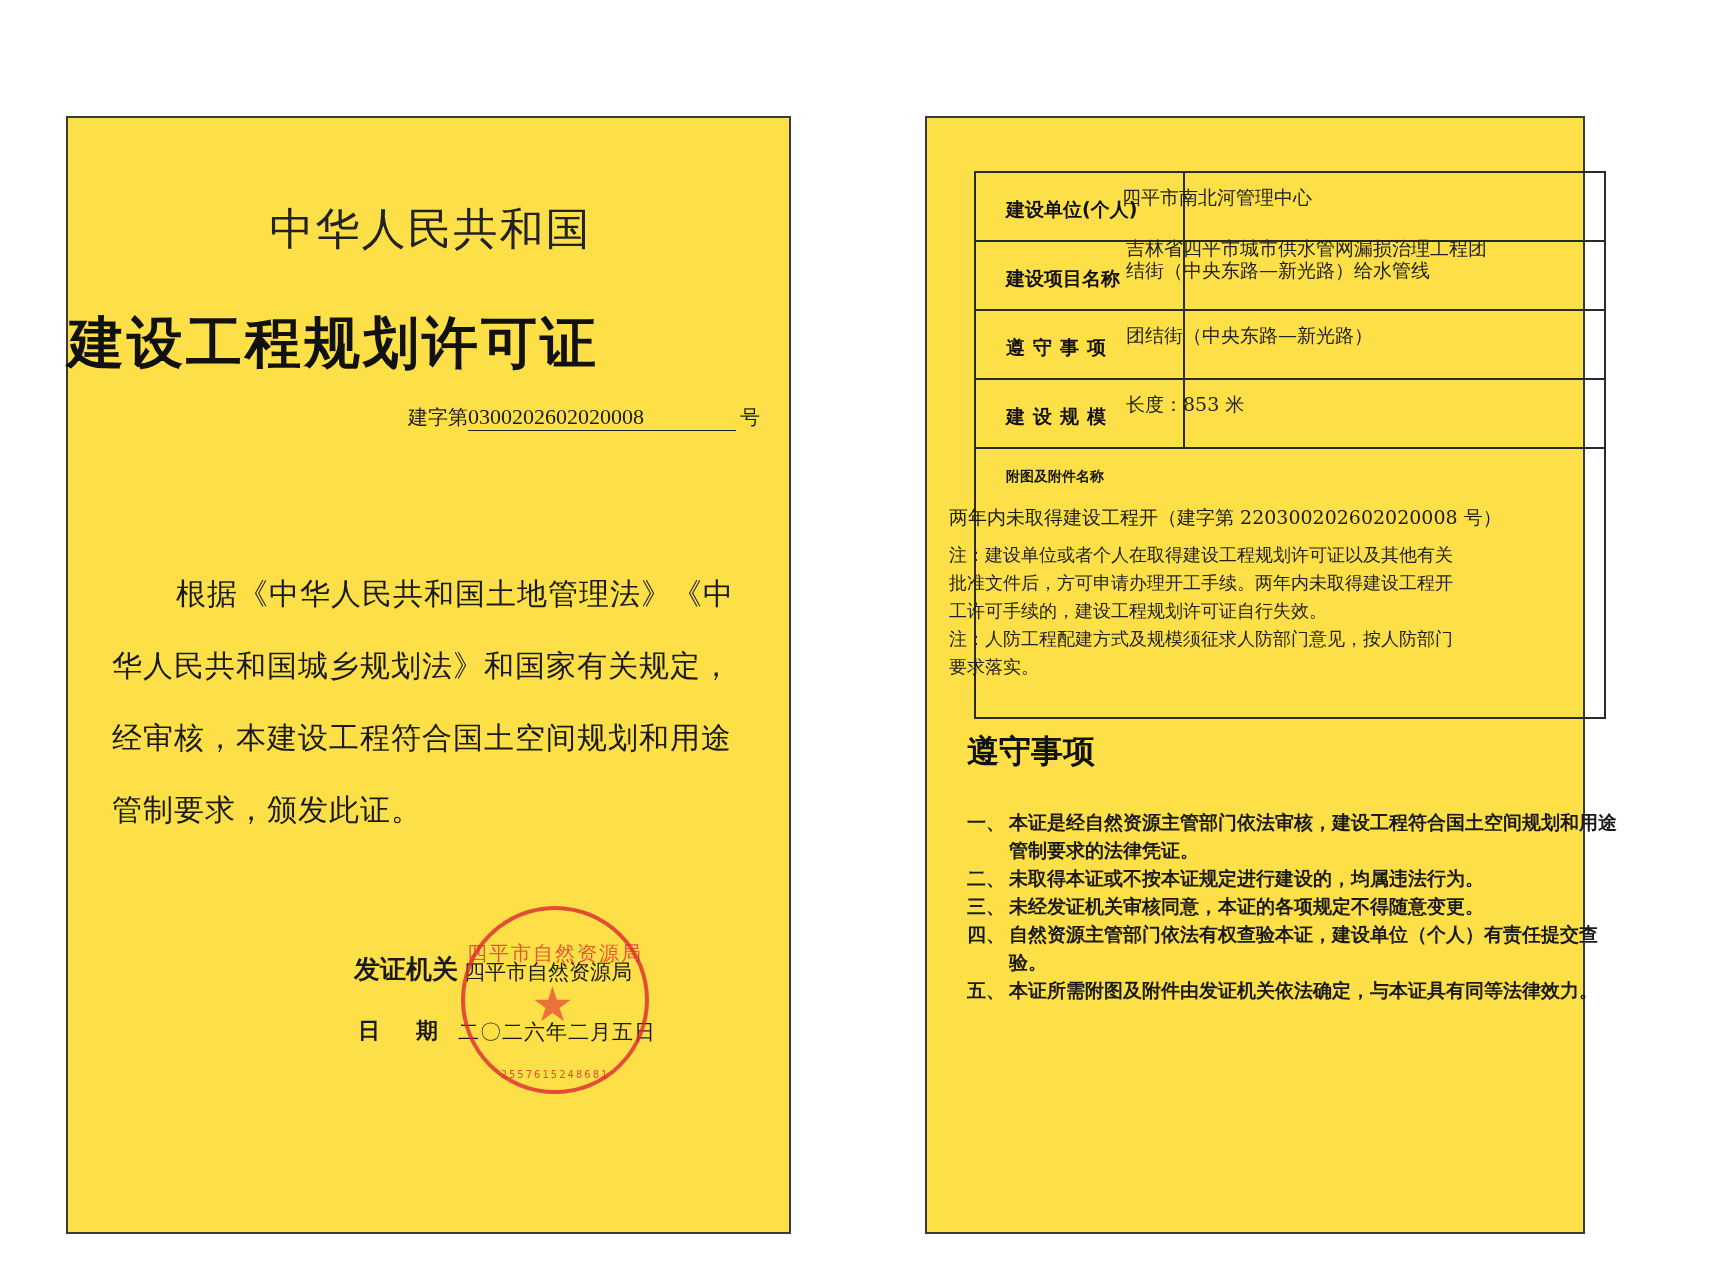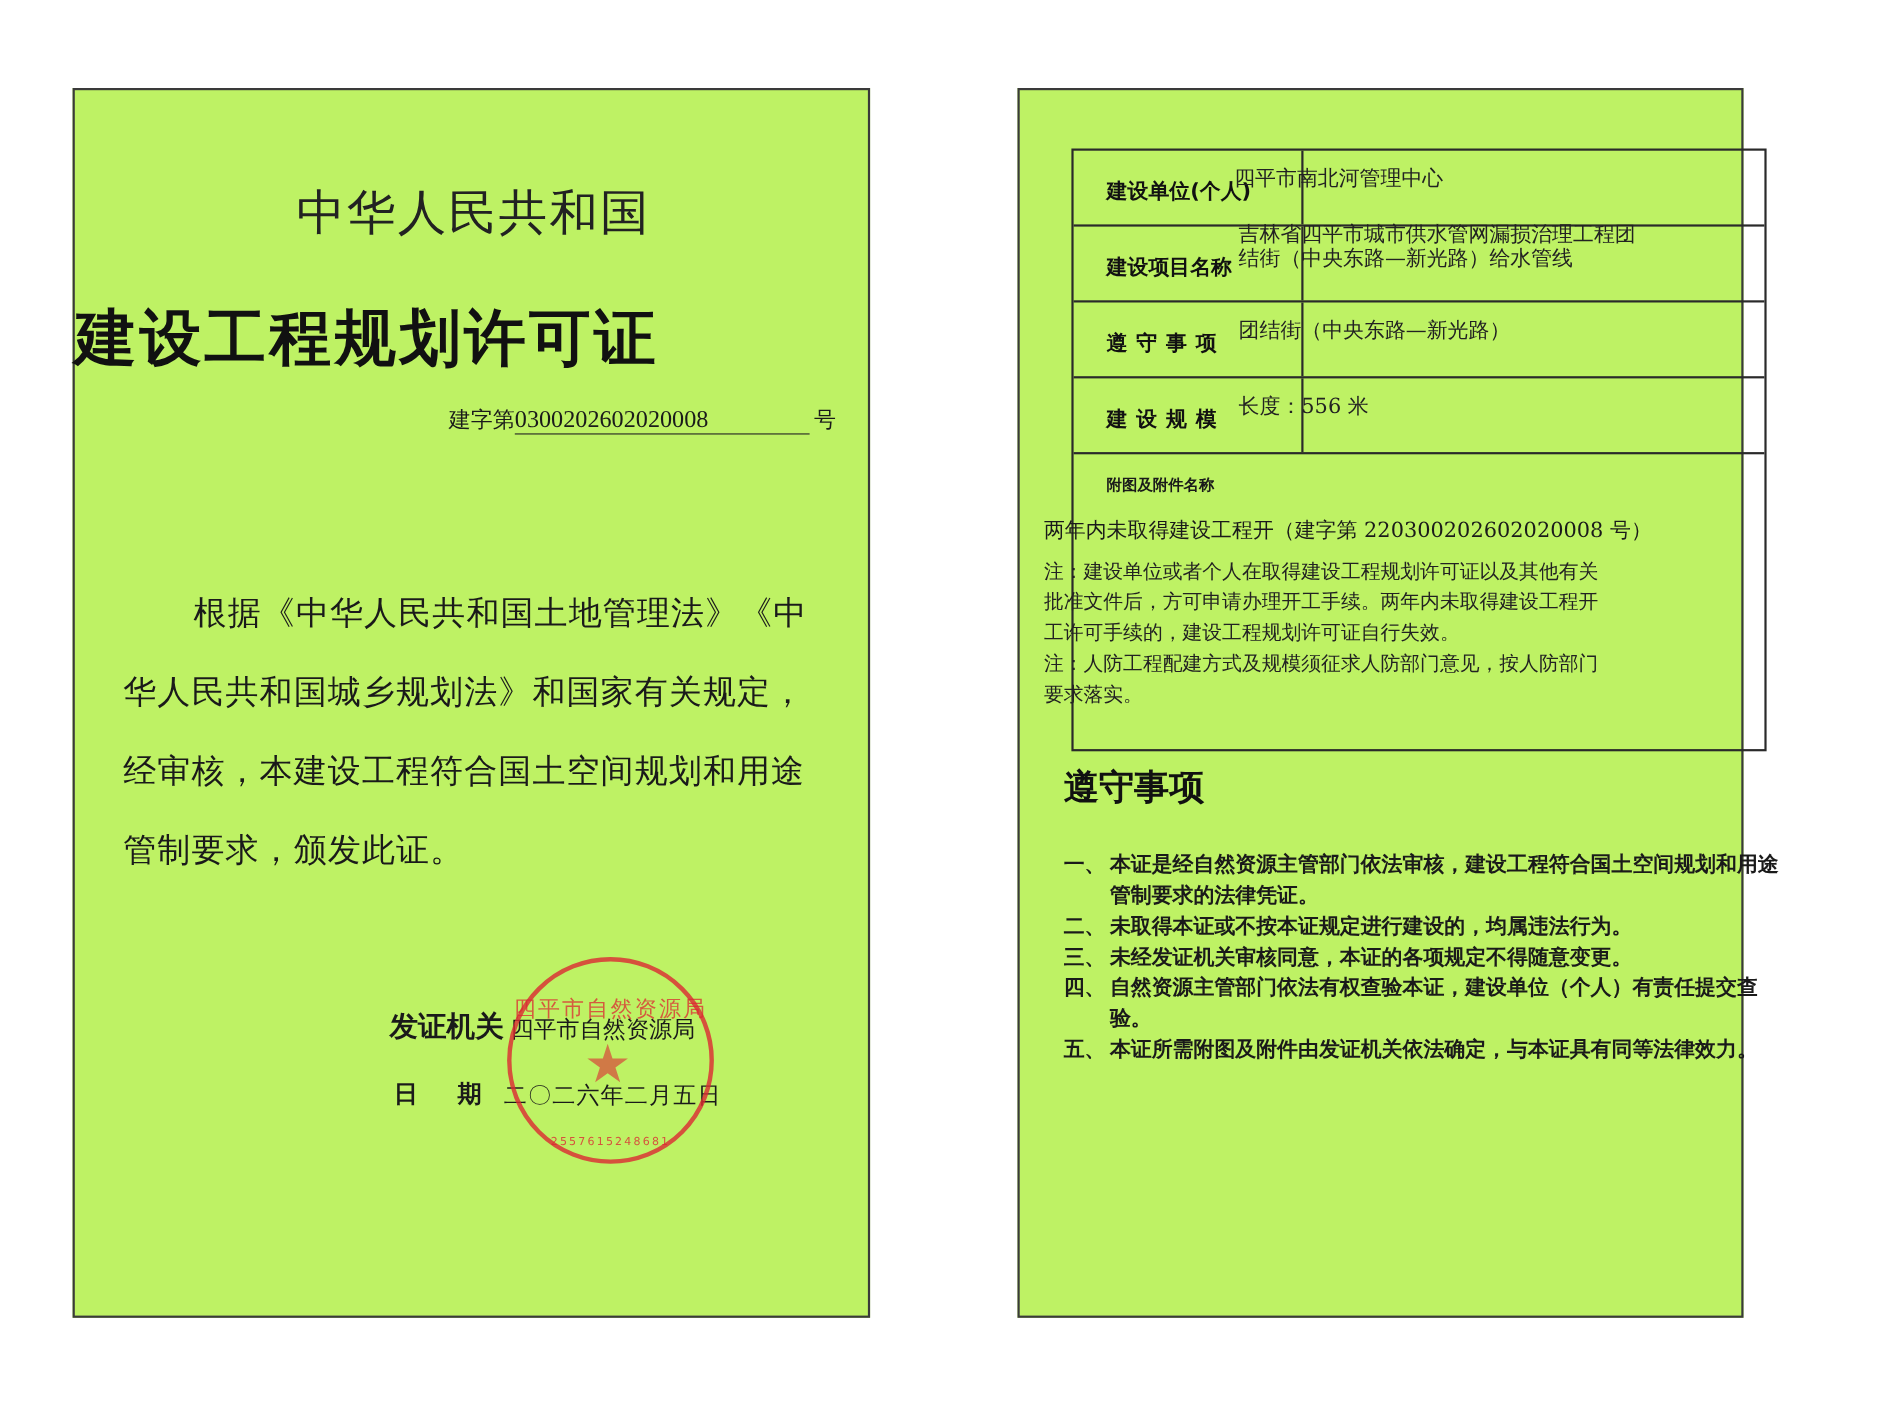--- a/index.html
+++ b/index.html
@@ -6,22 +6,23 @@
     margin: 0; padding: 0;
     width: 1715px; height: 1279px;
     background: #ffffff;
     overflow: hidden;
     font-family: "DejaVu Sans", "Liberation Sans", sans-serif;
     color: #1a1a1a;
   }
   .page {
     position: absolute;
     border: 2px solid #3a3a3a;
-    background: #bef264;
+    background: #fde047;
     box-sizing: border-box;
+    margin-top: 36px;
   }
   #left-page  { left: 66px;  top: 80px; width: 725px; height: 1118px; }
   #right-page { left: 925px; top: 80px; width: 660px; height: 1118px; }
 
   .abs { position: absolute; white-space: nowrap; }
 
   
   .country {
     left: 0; width: 725px; top: 82px; text-align: center;
     font-family: "DejaVu Serif", "Liberation Serif", serif;
@@ -148,21 +149,21 @@
       <span class="value2" style="top:16px;">结街（中央东路—新光路）给水管线</span>
     </div>
     <div class="info-row" style="top:138px;">
       <div class="col-divider"></div>
       <span class="label spaced">遵守事项</span>
       <span class="value">团结街（中央东路—新光路）</span>
     </div>
     <div class="info-row" style="top:207px;">
       <div class="col-divider"></div>
       <span class="label spaced">建设规模</span>
-      <span class="value">长度：556 米</span>
+      <span class="value">长度：853 米</span>
     </div>
 
     <div class="abs attach-title" style="top:295px;">附图及附件名称</div>
     <div class="abs attach-line" style="top:332px;">两年内未取得建设工程开（建字第 220300202602020008 号）</div>
     <div class="abs note" style="top:398px;">批准文件后，方可申请办理开工手续。两年内未取得建设工程开</div>
     <div class="abs note" style="top:370px;">注：建设单位或者个人在取得建设工程规划许可证以及其他有关</div>
     <div class="abs note" style="top:426px;">工许可手续的，建设工程规划许可证自行失效。</div>
     <div class="abs note" style="top:454px;">注：人防工程配建方式及规模须征求人防部门意见，按人防部门</div>
     <div class="abs note" style="top:482px;">要求落实。</div>
   </div>

